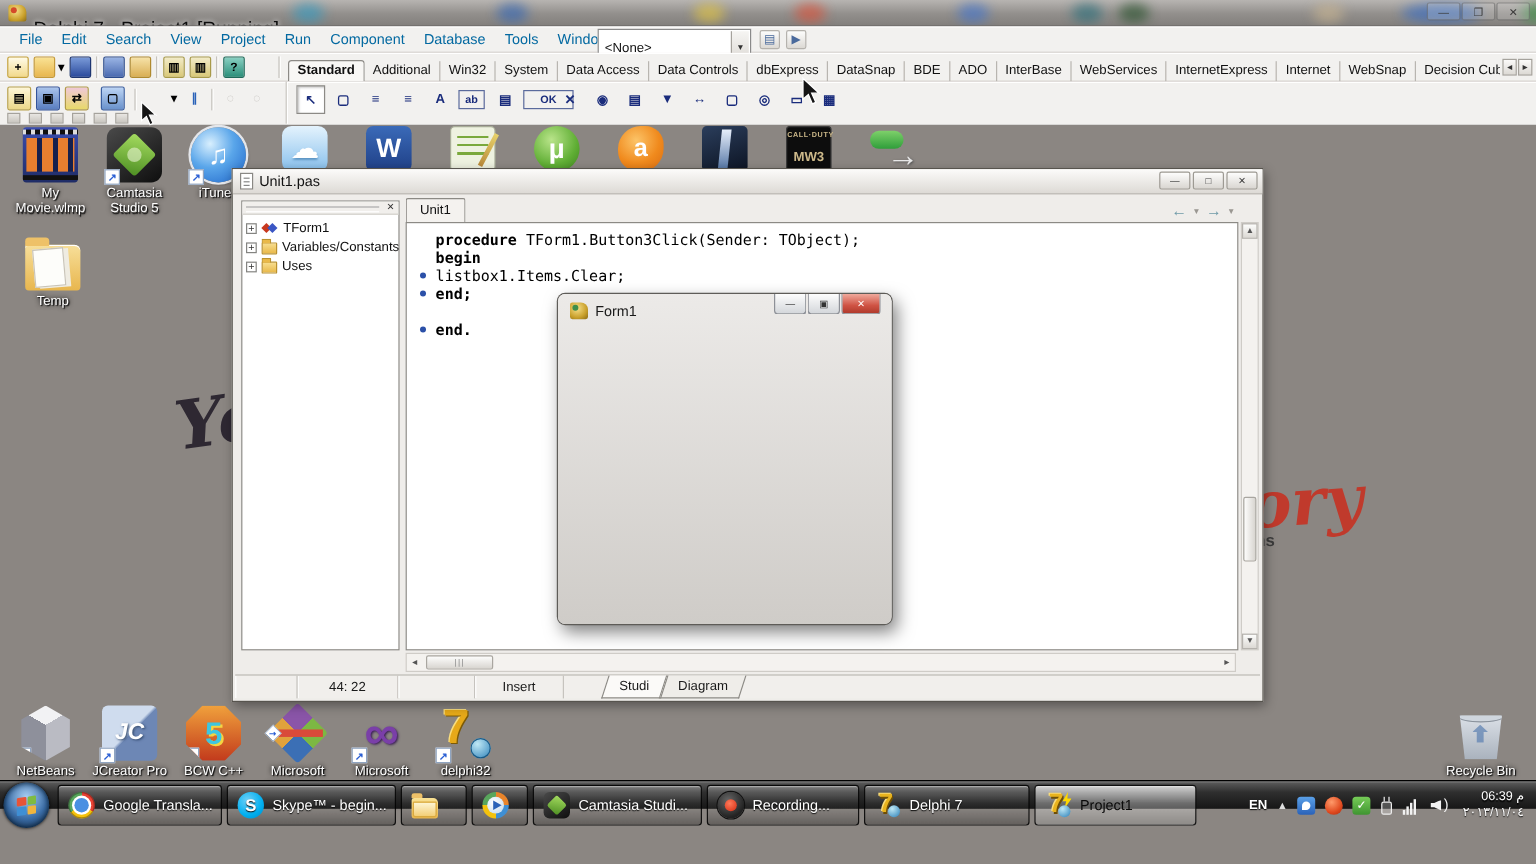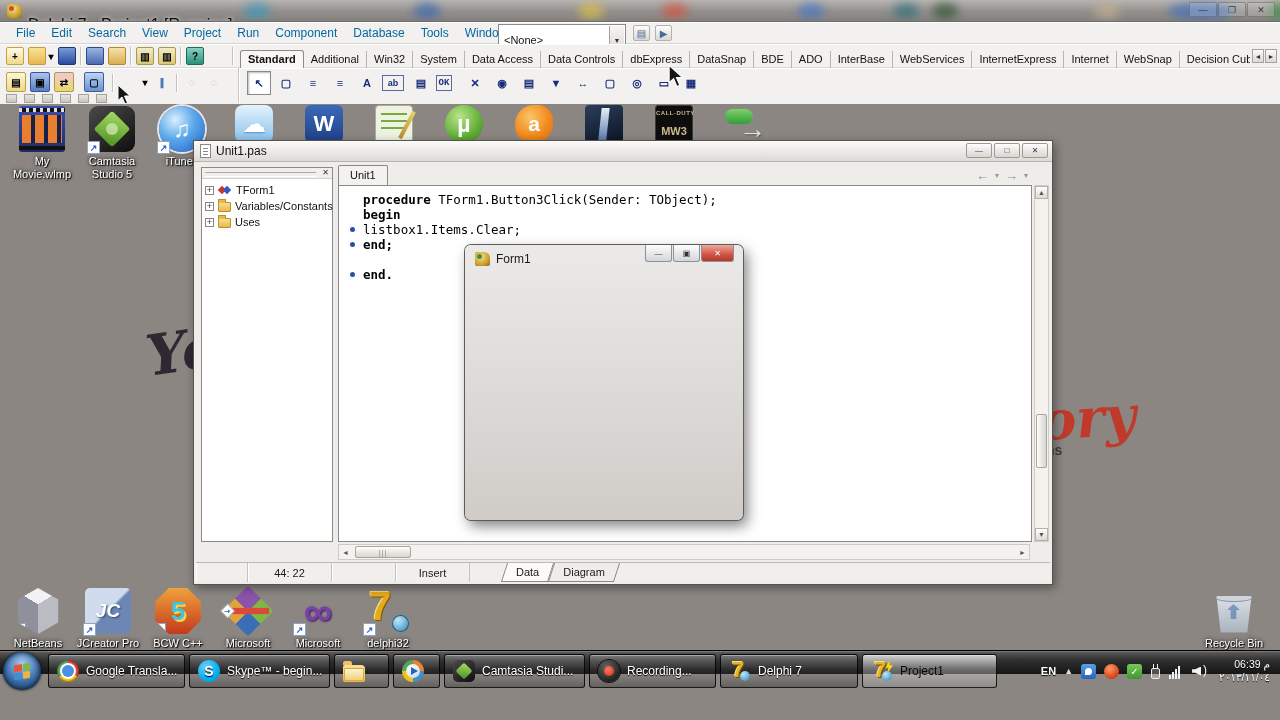--- a/index.html
+++ b/index.html
@@ -228,20 +228,24 @@
           <div class="sc">↗</div>
         </div>
         <div class="dlabel">Camtasia Studio 5</div>
       </div>
       <div class="dwrap" style="left: 150px; top: 106px;">
         <div class="di big di-itunes">
           <div class="sc">↗</div>
         </div>
         <div class="dlabel">iTunes</div>
       </div>
+      <div class="dwrap" style="left: 12px; top: 196px;">
+        <div class="di big di-temp"></div>
+        <div class="dlabel">Temp</div>
+      </div>
       <div class="dwrap" style="left: 222px; top: 105px;">
         <div class="di mid di-icloud"></div>
       </div>
       <div class="dwrap" style="left: 292px; top: 105px;">
         <div class="di mid di-word"></div>
       </div>
       <div class="dwrap" style="left: 362px; top: 105px;">
         <div class="di mid di-greennote"></div>
       </div>
       <div class="dwrap" style="left: 432px; top: 105px;">
@@ -401,21 +405,21 @@
       <div class="row3-icon" style="left:96px"></div>
       <div class="pal-panel">
         <div id="pal-icons">
             <div class="pal-icon sel" style="left: 8px;">↖</div>
             <div class="pal-icon" style="left: 35px;">▢</div>
             <div class="pal-icon" style="left: 62px;">≡</div>
             <div class="pal-icon" style="left: 89px;">≡</div>
             <div class="pal-icon" style="left: 116px;">A</div>
             <div class="pal-icon" style="left: 143px; border: 1px solid rgb(90, 106, 156); width: 22px; height: 16px; top: 7px; font-size: 9px;">ab</div>
             <div class="pal-icon" style="left: 170px;">▤</div>
-            <div class="pal-icon" style="left: 197px; border: 1px solid rgb(90, 106, 156); width: 16px; height: 16px; top: 7px; font-size: 9px; font-family: Liberation Mono, monospace;">OK</div>
+            <div class="pal-icon" style="left: 197px; border: 1px solid rgb(90, 106, 156); width: 42px; height: 16px; top: 7px; font-size: 9px;">OK</div>
             <div class="pal-icon" style="left: 224px;">✕</div>
             <div class="pal-icon" style="left: 251px;">◉</div>
             <div class="pal-icon" style="left: 278px;">▤</div>
             <div class="pal-icon" style="left: 305px;">▼</div>
             <div class="pal-icon" style="left: 332px;">↔</div>
             <div class="pal-icon" style="left: 359px;">▢</div>
             <div class="pal-icon" style="left: 386px;">◎</div>
             <div class="pal-icon" style="left: 413px;">▭</div>
             <div class="pal-icon" style="left: 440px;">▦</div>
           </div>
@@ -503,21 +507,21 @@
       <div class="a lf">◄</div>
       <div class="hthumb">|||</div>
       <div class="a rt">►</div>
     </div>
     <div class="estatus">
       <div class="scell" style="width:52px"></div>
       <div class="scell" style="width:84px">44: 22</div>
       <div class="scell" style="width:64px"></div>
       <div class="scell" style="width:74px">Insert</div>
       <div class="stabs" id="stabs">
-          <div class="stab sel"><span class="stab-t">Data</span></div>
+          <div class="stab sel"><span class="stab-t">Studi</span></div>
           <div class="stab"><span class="stab-t">Diagram</span></div>
         </div>
     </div>
   </div>
 
   <div class="fwin">
     <div class="fwin-title">
       <div class="fico"></div>
       <span>Form1</span>
     </div>

